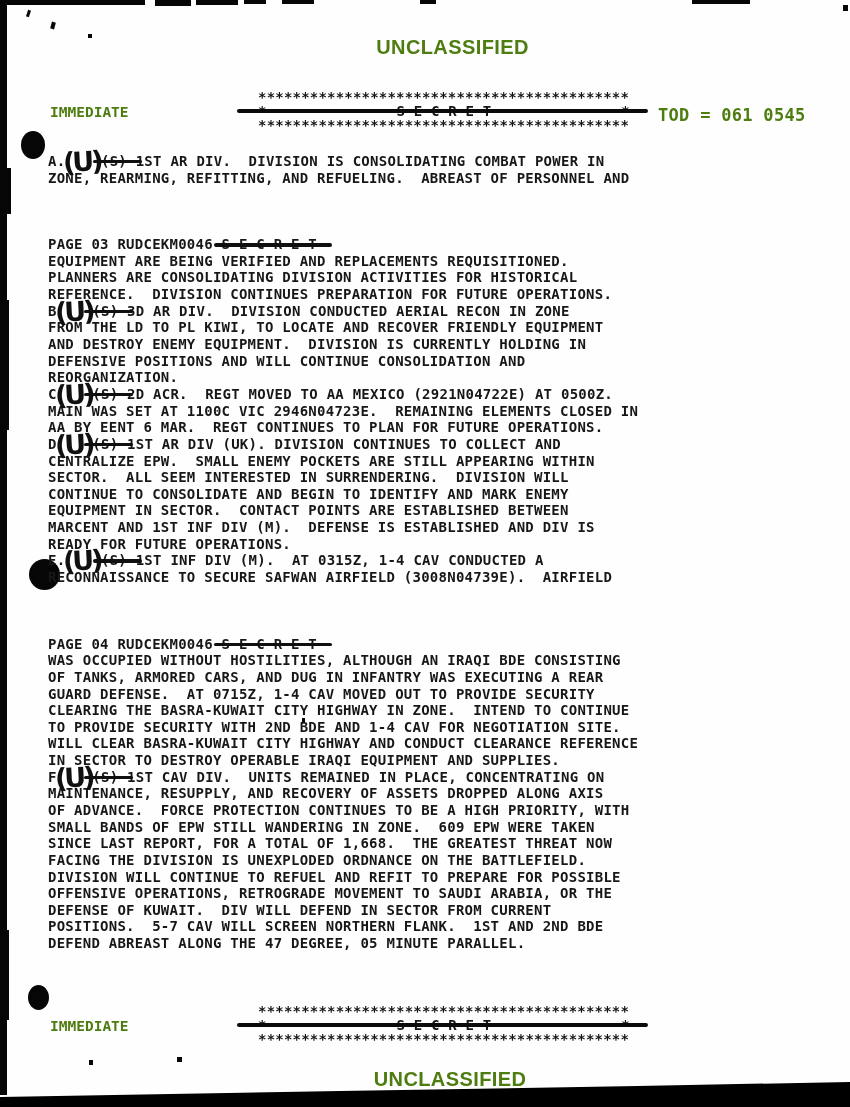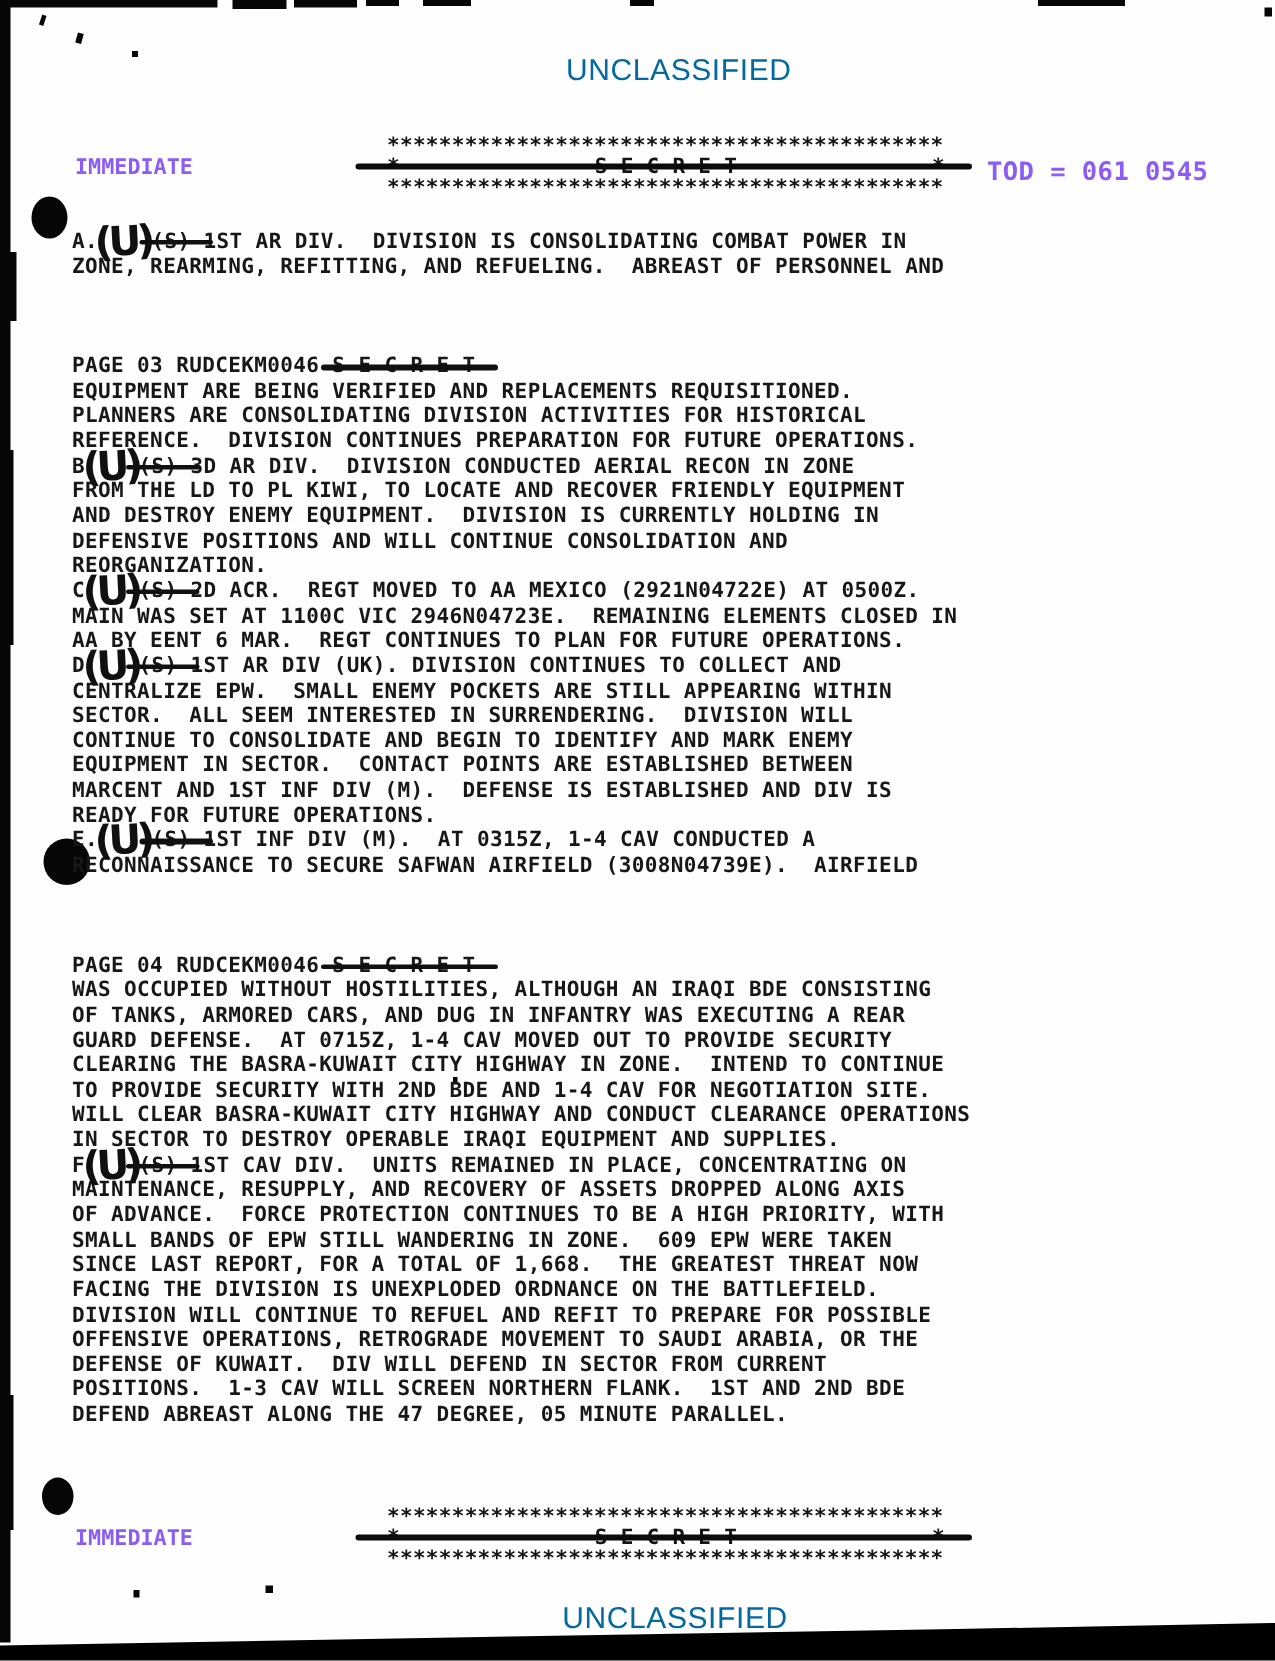--- a/index.html
+++ b/index.html
@@ -2,21 +2,21 @@
 <html><head>
 <meta charset="utf-8">
 <style>
   html,body{margin:0;padding:0;background:#1f1f1f;}
   .page{
     position:relative;width:850px;height:1107px;margin:0 auto;
     background:#fefefe;overflow:hidden;
     font-family:"DejaVu Sans Mono",monospace;
   }
   
-  .mono{font-family:"DejaVu Sans Mono",monospace;font-weight:bold;color:#8b5cf6;}
+  .mono{font-family:"DejaVu Sans Mono",monospace;font-weight:bold;color:#4d7c0f;}
   .body-block{
     position:absolute;left:48px;top:153px;
     font-size:14px;font-weight:bold;color:#171717;letter-spacing:0.25px;
   }
   .bodyline{height:16.65px;line-height:16.6px;white-space:pre;}
   
   .seg-strike{position:relative;}
   .seg-strike::after{
     content:"";position:absolute;left:-8px;right:-15px;top:7px;height:3.4px;
     background:#101010;border-radius:2px;
@@ -24,21 +24,21 @@
   
   .seg-hand{
     display:inline-block;position:relative;top:5px;
     font-family:"DejaVu Sans",sans-serif;font-weight:bold;
     font-size:27px;line-height:8px;letter-spacing:-3px;
     transform:rotate(-3deg);margin:0 0 0 -2px;color:#101010;
   }
   
   .unclass{
     position:absolute;font-family:"Liberation Sans",sans-serif;
-    font-weight:normal;font-size:20px;color:#0369a1;letter-spacing:0.4px;
+    font-weight:bold;font-size:20px;color:#4d7c0f;letter-spacing:0.4px;
     text-align:center;
   }
   #unclass-top{top:36px;left:55px;right:0;}
   #unclass-bottom{top:1068px;left:50px;right:0;}
   
   .banner{position:absolute;left:258px;width:372px;}
   #banner-top{top:90px;}
   #banner-bottom{top:1004px;}
   .banner .row{
     height:14px;line-height:14px;font-size:14px;font-weight:bold;
@@ -135,32 +135,32 @@
       <div class="bodyline"><span>RECONNAISSANCE TO SECURE SAFWAN AIRFIELD (3008N04739E).  AIRFIELD</span></div>
       <div class="bodyline"></div>
       <div class="bodyline"></div>
       <div class="bodyline"></div>
       <div class="bodyline"><span>PAGE 04 RUDCEKM0046 </span><span class="seg-strike">S E C R E T</span></div>
       <div class="bodyline"><span>WAS OCCUPIED WITHOUT HOSTILITIES, ALTHOUGH AN IRAQI BDE CONSISTING</span></div>
       <div class="bodyline"><span>OF TANKS, ARMORED CARS, AND DUG IN INFANTRY WAS EXECUTING A REAR</span></div>
       <div class="bodyline"><span>GUARD DEFENSE.  AT 0715Z, 1-4 CAV MOVED OUT TO PROVIDE SECURITY</span></div>
       <div class="bodyline"><span>CLEARING THE BASRA-KUWAIT CITY HIGHWAY IN ZONE.  INTEND TO CONTINUE</span></div>
       <div class="bodyline"><span>TO PROVIDE SECURITY WITH 2ND BDE AND 1-4 CAV FOR NEGOTIATION SITE.</span></div>
-      <div class="bodyline"><span>WILL CLEAR BASRA-KUWAIT CITY HIGHWAY AND CONDUCT CLEARANCE OPERATIONS</span></div>
+      <div class="bodyline"><span>WILL CLEAR BASRA-KUWAIT CITY HIGHWAY AND CONDUCT CLEARANCE REFERENCE</span></div>
       <div class="bodyline"><span>IN SECTOR TO DESTROY OPERABLE IRAQI EQUIPMENT AND SUPPLIES.</span></div>
       <div class="bodyline"><span>F</span><span class="seg-hand">(U)</span><span class="seg-strike">(S)</span><span> 1ST CAV DIV.  UNITS REMAINED IN PLACE, CONCENTRATING ON</span></div>
       <div class="bodyline"><span>MAINTENANCE, RESUPPLY, AND RECOVERY OF ASSETS DROPPED ALONG AXIS</span></div>
       <div class="bodyline"><span>OF ADVANCE.  FORCE PROTECTION CONTINUES TO BE A HIGH PRIORITY, WITH</span></div>
       <div class="bodyline"><span>SMALL BANDS OF EPW STILL WANDERING IN ZONE.  609 EPW WERE TAKEN</span></div>
       <div class="bodyline"><span>SINCE LAST REPORT, FOR A TOTAL OF 1,668.  THE GREATEST THREAT NOW</span></div>
       <div class="bodyline"><span>FACING THE DIVISION IS UNEXPLODED ORDNANCE ON THE BATTLEFIELD.</span></div>
       <div class="bodyline"><span>DIVISION WILL CONTINUE TO REFUEL AND REFIT TO PREPARE FOR POSSIBLE</span></div>
       <div class="bodyline"><span>OFFENSIVE OPERATIONS, RETROGRADE MOVEMENT TO SAUDI ARABIA, OR THE</span></div>
       <div class="bodyline"><span>DEFENSE OF KUWAIT.  DIV WILL DEFEND IN SECTOR FROM CURRENT</span></div>
-      <div class="bodyline"><span>POSITIONS.  1-3 CAV WILL SCREEN NORTHERN FLANK.  1ST AND 2ND BDE</span></div>
+      <div class="bodyline"><span>POSITIONS.  5-7 CAV WILL SCREEN NORTHERN FLANK.  1ST AND 2ND BDE</span></div>
       <div class="bodyline"><span>DEFEND ABREAST ALONG THE 47 DEGREE, 05 MINUTE PARALLEL.</span></div>
     </div>
 
   <div class="precedence mono" id="precedence-bottom">IMMEDIATE</div>
   <div class="banner" id="banner-bottom">
     <div class="row">*******************************************</div>
     <div class="row mid">
       <span>*</span>
       <span>S E C R E T</span>
       <span>*</span>

